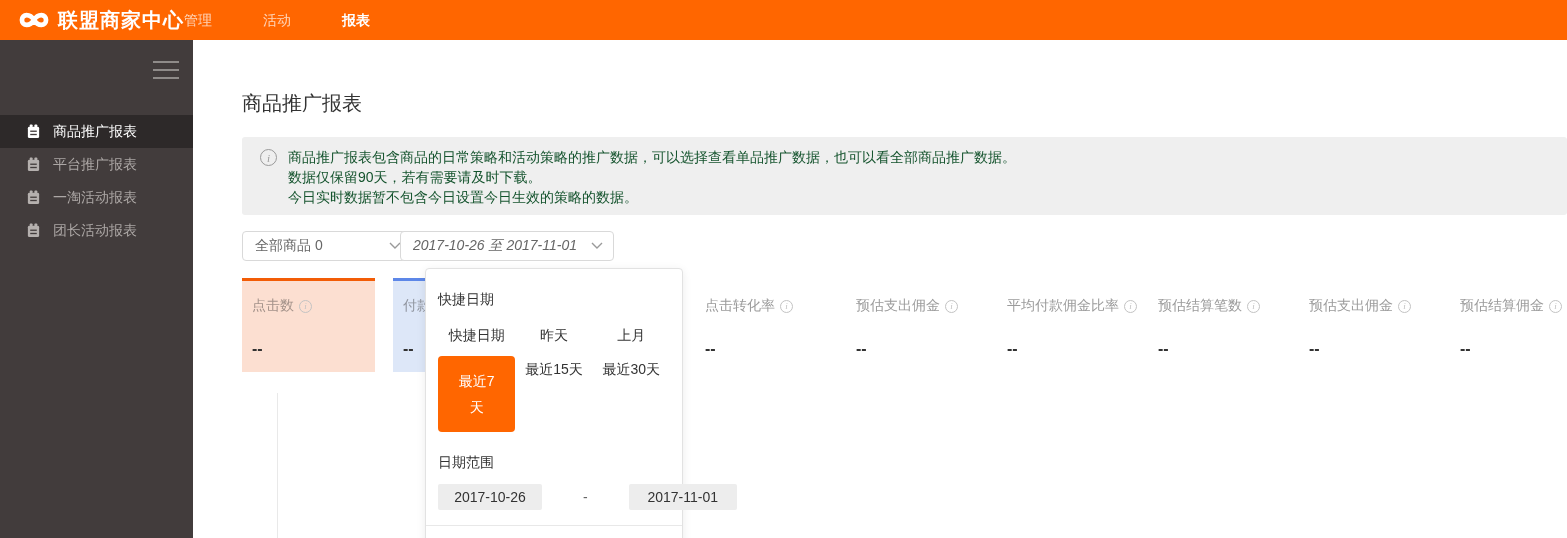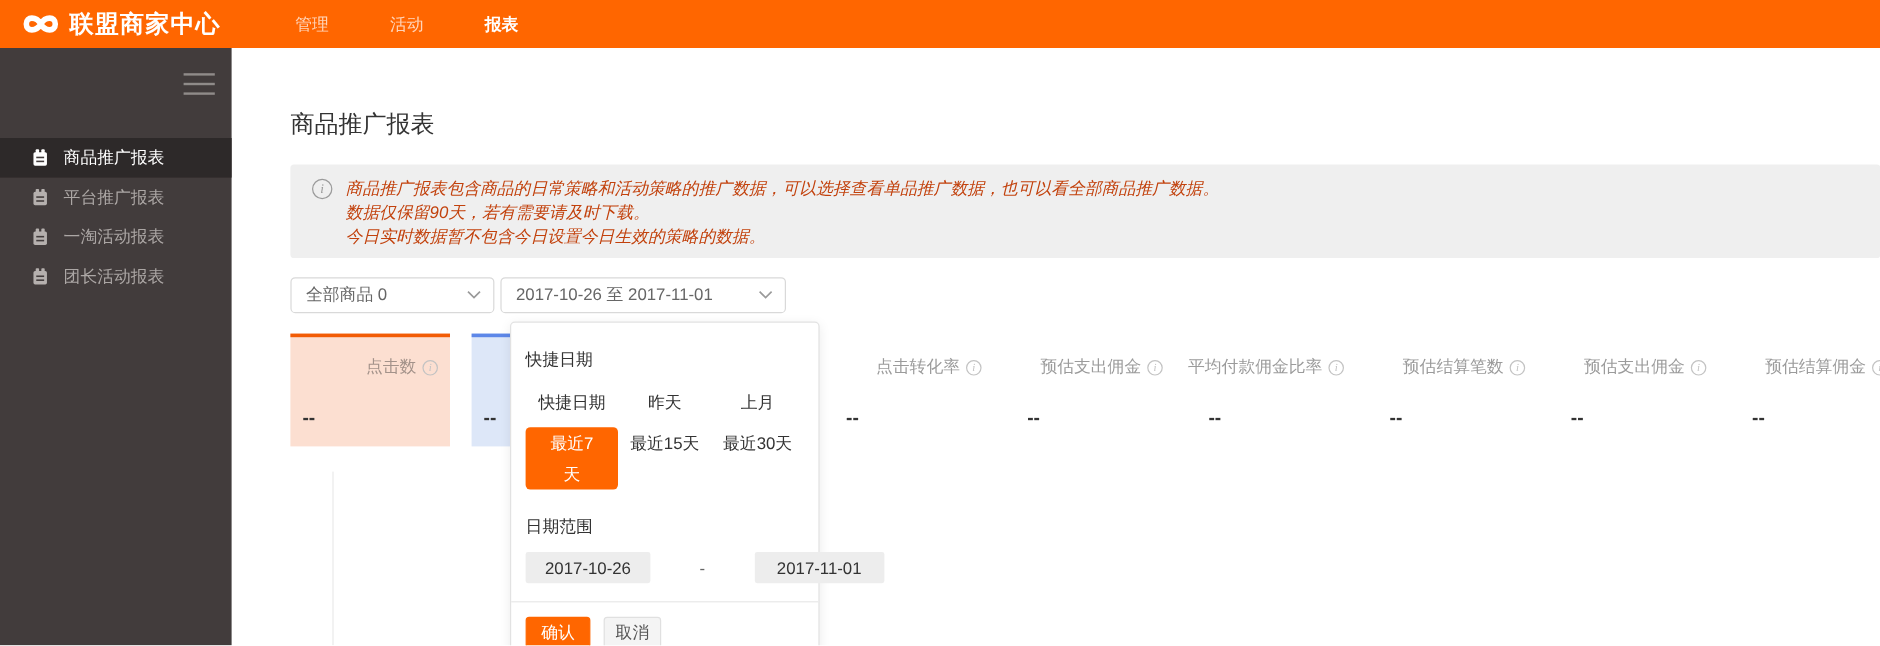--- a/index.html
+++ b/index.html
@@ -5,67 +5,67 @@
   * { margin:0; padding:0; box-sizing:border-box; }
   html,body { background:#fff; }
   body { font-family:"Liberation Sans","DejaVu Sans",sans-serif; }
   .stage { position:relative; width:1567px; height:538px; background:#fff; overflow:hidden; }
 
   
   .header { position:absolute; left:0; top:0; width:1567px; height:40px; background:#ff6600; display:flex; align-items:center; z-index:30; }
   .logo { display:flex; align-items:center; margin-left:18px; cursor:pointer; }
   .logo-icon { width:32px; height:26px; margin-right:8px; }
   .logo-text { color:#fff; font-size:20px; font-weight:bold; letter-spacing:1px; }
-  .top-nav { display:flex; margin-left:62px; }
+  .top-nav { display:flex; }
   .top-nav .nav-item { color:rgba(255,255,255,.72); font-size:14px; margin-right:51px; cursor:pointer; line-height:40px; }
   .top-nav .nav-item.active { color:#fff; font-weight:bold; }
 
   
   .sidebar { position:absolute; left:0; top:40px; width:193px; height:498px; background:#423c3c; z-index:20; }
   .hamburger { position:absolute; top:21px; right:14px; width:26px; height:18px; display:flex; flex-direction:column; justify-content:space-between; cursor:pointer; }
   .hamburger span { display:block; height:2px; background:#8f8b89; }
   .side-menu { position:absolute; left:0; top:75px; width:193px; list-style:none; }
   .side-item { height:33px; display:flex; align-items:center; padding-left:26px; cursor:pointer; color:#aca7a5; font-size:14px; }
   .side-item.active { background:#2d2929; color:#fff; }
   .side-item .doc-icon { width:15px; height:15px; margin-right:12px; flex:0 0 auto; }
   .side-item.active .doc-icon { color:#fff; }
   .side-item .doc-icon { color:#b5b0ae; }
 
   
   .page-title { position:absolute; left:242px; top:90px; font-size:20px; color:#333; font-weight:normal; z-index:1; }
   .notice { position:absolute; left:242px; top:137px; width:1325px; height:78px; background:#efefef; border-radius:3px; padding:10px 20px 10px 46px; z-index:1; }
   .notice-icon { position:absolute; left:18px; top:12px; width:17px; height:17px; border:1px solid #9a9a9a; border-radius:50%; color:#9a9a9a; font-size:11px; font-style:italic; font-family:"Liberation Serif",serif; display:flex; align-items:center; justify-content:center; }
-  .notice-line { font-size:14px; color:#c2410c; line-height:20px;font-style:italic; }
+  .notice-line { font-size:14px; color:#14532d; line-height:20px; }
 
   .select-box { position:absolute; top:231px; height:30px; border:1px solid #d9d9d9; border-radius:4px; background:#fff; display:flex; align-items:center; padding:0 10px 0 12px; cursor:pointer; z-index:1; }
   .select-product { left:242px; width:170px; }
-  .select-date { left:417px; width:238px; }
+  .select-date { left:400px; width:214px;font-style:italic; }
   .select-box .sel-text { font-size:14px; color:#666; flex:1; white-space:nowrap; }
   .chev { width:12px; height:8px; margin-left:8px; flex:0 0 auto; }
 
   
   .cards { position:absolute; left:242px; top:278px; display:flex; z-index:1; }
   .card { width:133px; height:94px; margin-right:18px; flex:0 0 auto; border-top:3px solid transparent; padding:16px 10px 14px 10px; display:flex; flex-direction:column; justify-content:space-between; cursor:pointer; background:#fff; }
   .card.orange { background:#fcdfd1; border-top-color:#f25c06; }
   .card.blue { background:#dde7f8; border-top-color:#5d87e8; }
-  .card-label { font-size:14px; color:#9b9b9b; white-space:nowrap; display:flex; align-items:center;justify-content:flex-end; }
+  .card-label { font-size:14px; color:#9b9b9b; white-space:nowrap; display:flex; align-items:center; }
   .card.orange .card-label { color:#a3928a; }
   .card.blue .card-label { color:#90959f; }
   .info-i { width:13px; height:13px; border:1px solid #c3c3c3; border-radius:50%; color:#c3c3c3; font-size:9px; font-style:italic; font-family:"Liberation Serif",serif; display:inline-flex; align-items:center; justify-content:center; margin-left:5px; flex:0 0 auto; }
   .card-value { font-size:16px; font-weight:bold; color:#333; }
 
   .axis-line { position:absolute; left:277px; top:393px; width:1px; height:145px; background:#e9e9e9; z-index:0; }
 
   
   .popup { position:absolute; left:425px; top:268px; width:258px; background:#fff; border:1px solid #e2e2e2; border-radius:4px; box-shadow:0 2px 10px rgba(0,0,0,.08); z-index:40; padding:0 12px; }
   .dp-label { font-size:14px; color:#333; margin-top:22px; }
   .quick-grid { display:flex; margin-top:13px; }
   .quick-cell { width:80px; text-align:center; }
   .quick-opt { display:inline-block; font-size:14px; color:#333; line-height:26px; cursor:pointer; padding:0 6px; border-radius:4px; }
-  .quick-opt.selected { background:#ff6600; color:#fff; padding:0 16px; }
+  .quick-opt.selected { background:#ff6600; color:#fff; padding:12px 16px; }
   .range-row { display:flex; align-items:center; margin-top:12px;gap:32px; }
   .date-input { height:26px; background:#ededed; border:none; border-radius:2px; text-align:center; font-size:14px; color:#333; font-family:"Liberation Sans","DejaVu Sans",sans-serif; cursor:pointer; }
   .date-start { width:104px; }
   .date-end { width:108px; margin-left:0; }
   .range-sep { font-size:14px; color:#666; margin:0 9px; }
   .dp-divider { height:1px; background:#e8e8e8; margin:15px -12px 0 -12px; }
   .dp-footer { padding:12px 0 14px 0; display:flex; align-items:center; }
   .btn { height:28px; font-size:14px; border-radius:3px; cursor:pointer; font-family:inherit; }
   .btn-confirm { width:54px; background:#ff6600; border:1px solid #ff6600; color:#fff; }
   .btn-cancel { width:48px; background:#f4f4f4; border:1px solid #e0e0e0; color:#555; margin-left:11px; }

